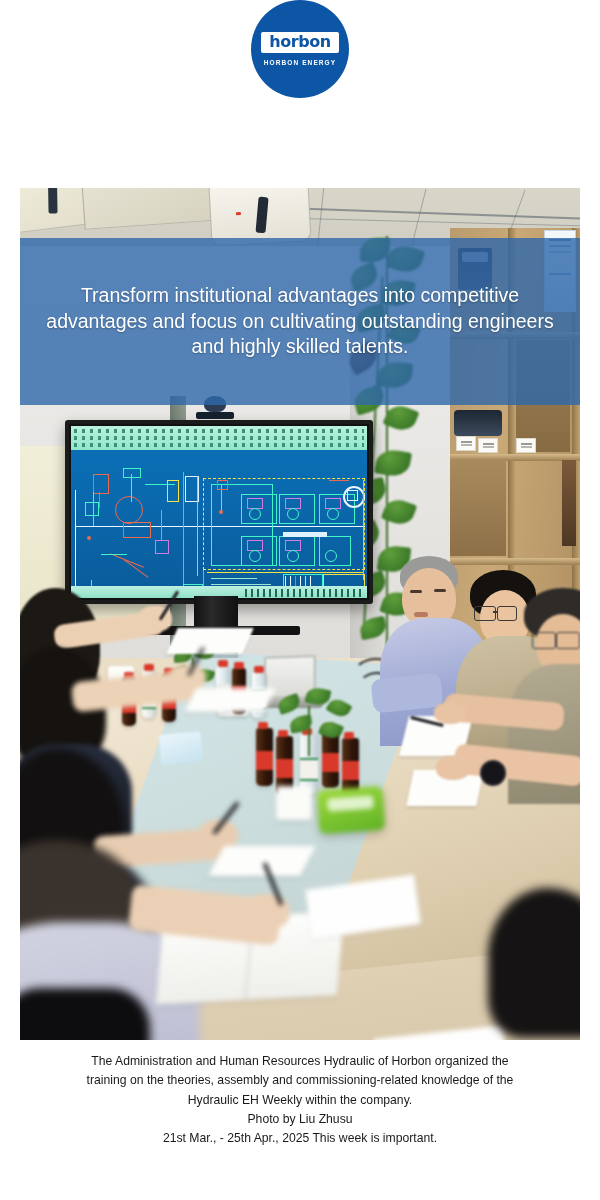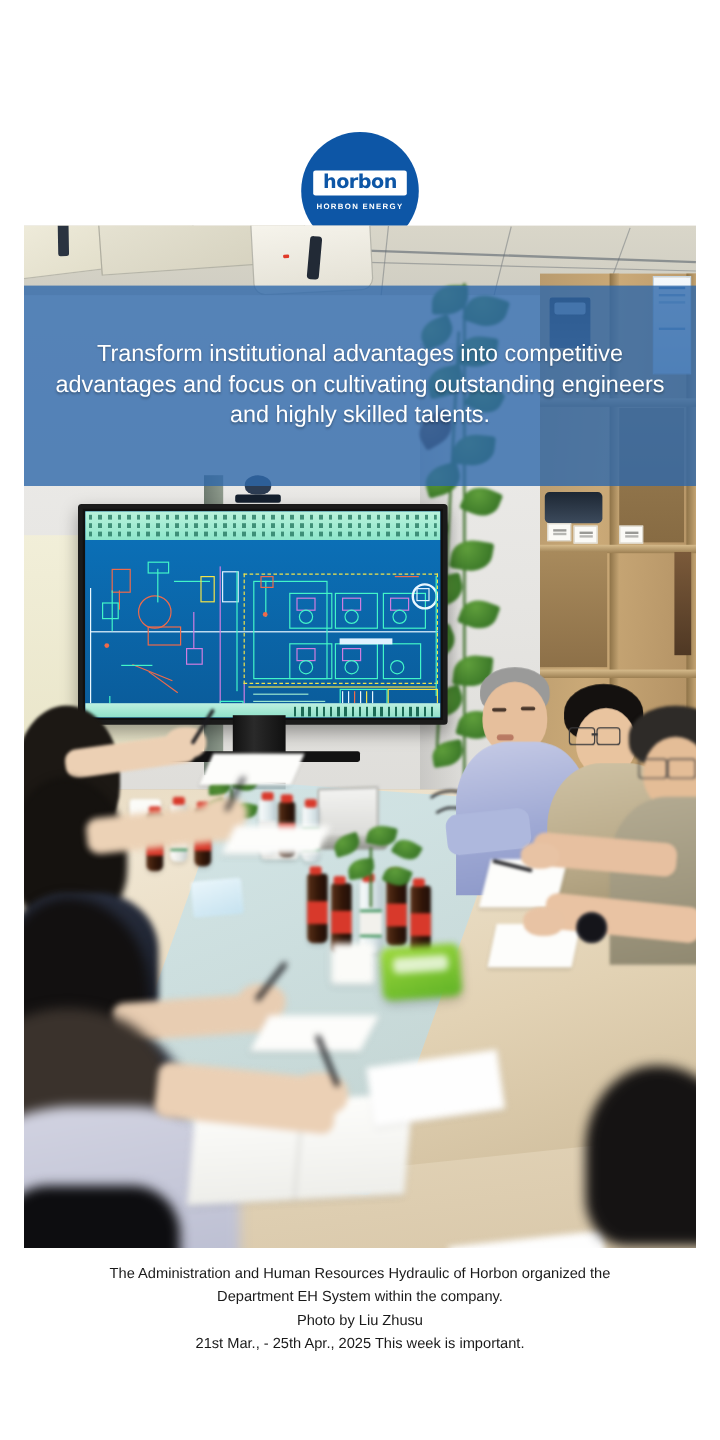--- a/index.html
+++ b/index.html
@@ -13,21 +13,21 @@
     height: 1200px;
     overflow: hidden;
     font-family: "Liberation Sans", sans-serif;
     position: relative;
   }
 
   
   .logo-band {
     height: 208px;
     display: flex;
-    align-items: flex-end;
+    align-items: flex-start;
     justify-content: center;
     background: #ffffff;
   }
   .logo-circle {
     width: 98px;
     height: 98px;
     border-radius: 50%;
     background: #0d56a6;
     display: flex;
     flex-direction: column;
@@ -909,16 +909,17 @@
 
     <div class="banner">
       <p>Transform institutional advantages into competitive advantages and focus on cultivating outstanding engineers and highly skilled talents.</p>
     </div>
 
   </div>
 </div>
 
 <div class="caption">
   <span class="row">The Administration and Human Resources Hydraulic of Horbon organized the</span>
-  <span class="row">Department EH System within the company.</span>
+  <span class="row">training on the theories, assembly and commissioning-related knowledge of the</span>
+  <span class="row">Hydraulic EH Weekly within the company.</span>
   <span class="row">Photo by Liu Zhusu</span>
   <span class="row">21st Mar., - 25th Apr., 2025  This week is important.</span>
 </div>
 
 </body></html>

